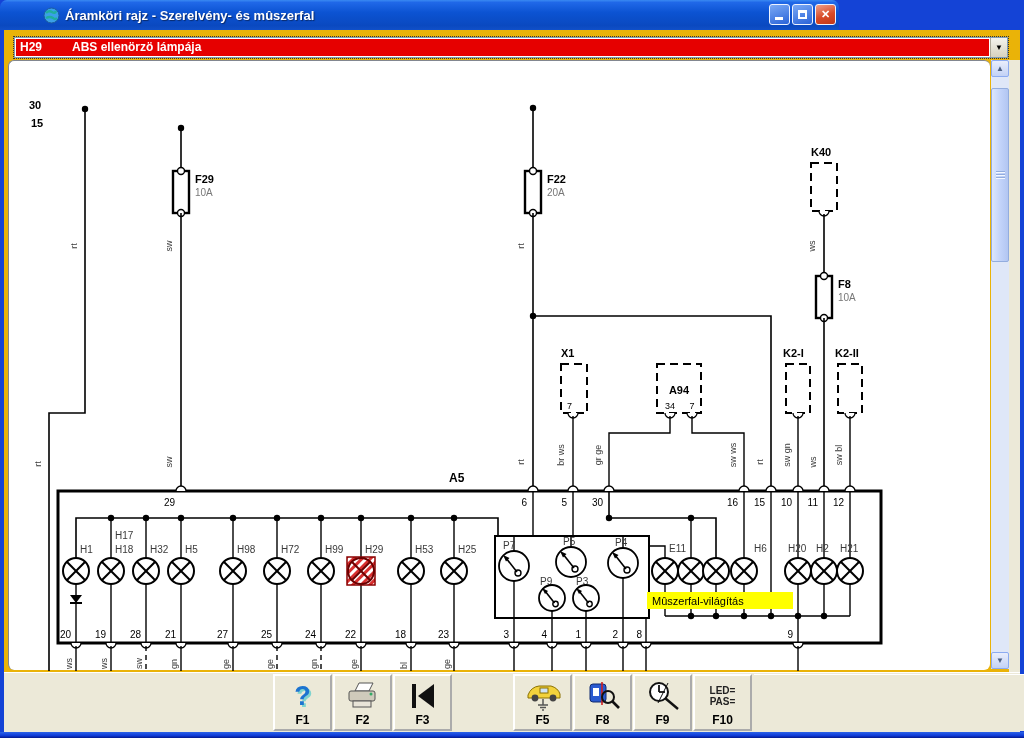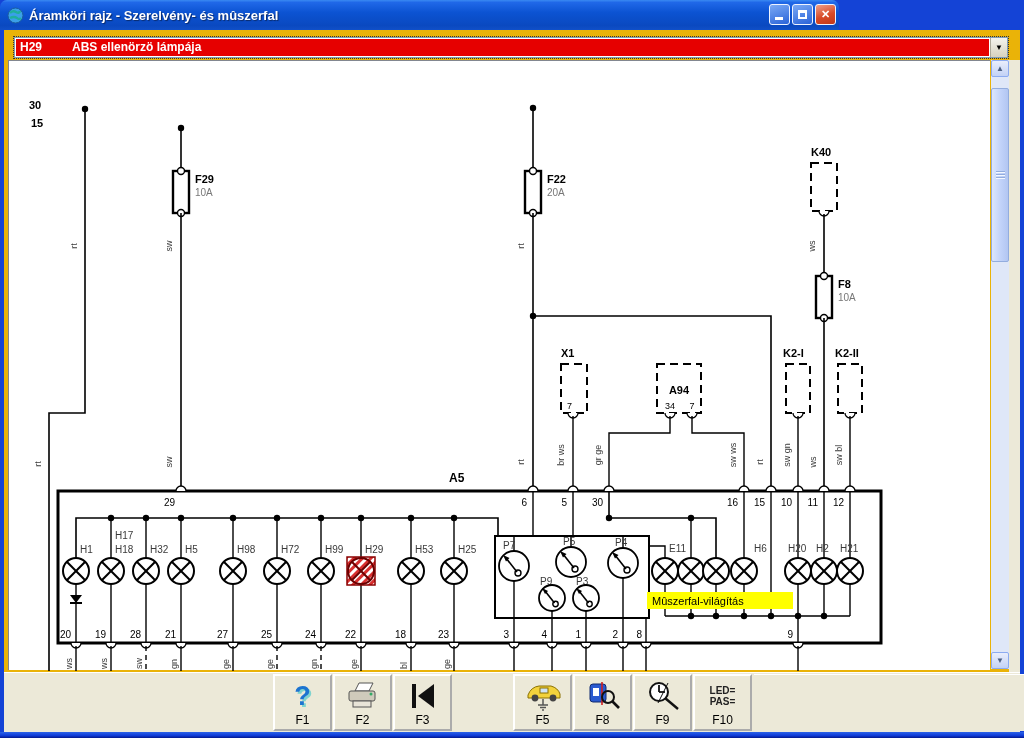--- a/index.html
+++ b/index.html
@@ -2,21 +2,21 @@
 <html><head>
 <meta charset="utf-8">
 <style>
   * { margin:0; padding:0; box-sizing:border-box; }
   html,body { width:1024px; height:738px; font-family:"Liberation Sans", sans-serif; }
   #win { position:relative; width:1024px; height:738px; background:#1443d6; overflow:hidden; }
 
   
   #titlebar { position:absolute; left:0; top:0; width:839px; height:30px;
     background:linear-gradient(180deg,#3a8af2 0%,#2068e8 8%,#0c53d2 42%,#0a49c0 85%,#1150c8 100%);
-    border-radius:7px 7px 0 0; display:flex; align-items:center; }
+    border-radius:7px 7px 0 0; display:flex; align-items:center;padding-left:36px; }
   .title-text { color:#fff; font-weight:bold; font-size:13px; text-shadow:1px 1px 1px #0a2a6a; margin-left:5px; }
   .app-icon { width:17px; height:17px; margin-left:7px; }
   .winbtns { position:absolute; right:3px; top:4px; display:flex; gap:2px; }
   .winbtn { width:21px; height:21px; border-radius:3px; border:1px solid #eef3ff;
     background:linear-gradient(160deg,#7aa9f5 0%,#3d7bе8 40%,#2a63d8 100%);
     background:linear-gradient(160deg,#7aa9f5,#2a63d8); color:#fff; font-size:11px; line-height:19px;
     text-align:center; font-weight:bold; cursor:pointer; position:relative; }
   .winbtn.close { background:linear-gradient(160deg,#f0a088,#d84a28 55%,#c03818); }
   .glyph-min { position:absolute; left:5px; bottom:4px; width:8px; height:3px; background:#fff; }
   .glyph-max { position:absolute; left:5px; top:5px; width:9px; height:9px; border:2px solid #fff; border-top-width:3px; }
@@ -29,21 +29,21 @@
     border:1px solid #7f9db9; outline:1px dotted #333; display:flex; cursor:pointer; }
   #combo-field { position:relative; flex:1; background:#e60000; margin:1px; }
   #combo-code, #combo-label { position:absolute; top:1px; color:#fff; font-weight:bold; font-size:12px; }
   #combo-code { left:4px; }
   #combo-label { left:56px; }
   #combo-btn { width:17px; background:linear-gradient(180deg,#f4f3ee,#d7d2bf); border-left:1px solid #aca899;
     display:flex; align-items:center; justify-content:center; font-size:8px; color:#000; }
 
   
   #canvas { position:absolute; left:4px; top:30px; width:982px; height:610px; background:#fff;
-    border-top:1px solid #828790; border-left:1px solid #828790; }
+    border-top:1px solid #828790; border-left:1px solid #828790;border-radius:6px; }
   #diagram { position:absolute; left:0; top:0; }
   svg text { font-family:"Liberation Sans", sans-serif; fill:#000; }
   .lbl  { font-size:10px; fill:#3a3a3a; }
   .num  { font-size:10px; }
   .cid  { font-size:11px; font-weight:bold; }
   .amp  { font-size:10px; fill:#777; }
   .wl   { font-size:9px; fill:#3a3a3a; }
   .pin  { font-size:9px; }
 
   
@@ -53,21 +53,21 @@
   #sb-up { top:0; } #sb-down { bottom:0; }
   #sb-thumb { position:absolute; left:0; top:28px; width:18px; height:174px; border:1px solid #93adde;
     border-radius:2px; background:linear-gradient(90deg,#dce6fc,#c3d4fa 50%,#b2c6f2); cursor:pointer; }
   #sb-grip { position:absolute; left:4px; top:82px; width:9px; height:8px;
     background:repeating-linear-gradient(180deg,#93adde 0 1px,#f4f8ff 1px 2px,transparent 2px 3px); }
 
   
   #toolbar { position:absolute; left:0; top:642px; width:1016px; height:60px; background:#ece9d8; border-top:1px solid #fff; }
   .tbtn { position:absolute; top:1px; width:59px; height:57px; background:#ece9d8;
     border:2px outset #fff; cursor:pointer; text-align:center; }
-  .tbtn .fkey { position:absolute; bottom:2px; left:0; width:100%; font-size:12px; font-weight:normal; color:#000; }
+  .tbtn .fkey { position:absolute; bottom:2px; left:0; width:100%; font-size:12px; font-weight:bold; color:#000; }
   .tbtn .ic { position:absolute; top:4px; left:0; width:100%; height:32px; display:flex; align-items:center; justify-content:center; }
   .help-q { font-size:27px; font-weight:bold; color:#1c74d0; text-shadow:2px 2px 0 #7fd4cf; }
   .ledpas { font-size:10px; font-weight:bold; color:#222; line-height:11px; text-align:center; }
   #tb-space { position:absolute; top:1px; left:480px; width:536px; height:57px; background:#ece9d8; border-top:1px solid #fff; }
 
   #bottom-edge { position:absolute; left:0; bottom:0; width:1024px; height:6px;
     background:linear-gradient(180deg,#2b62e8,#0f3bd7 60%,#04188c); }
   #right-strip { position:absolute; left:1005px; top:30px; width:11px; height:612px; background:#ece9d8; }
 </style>
 </head>

